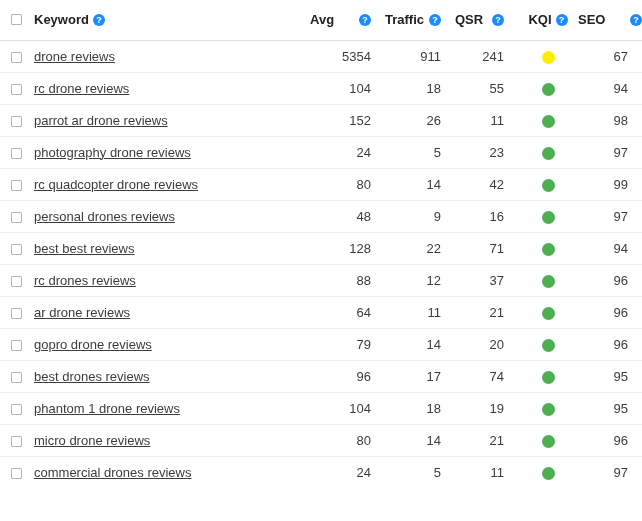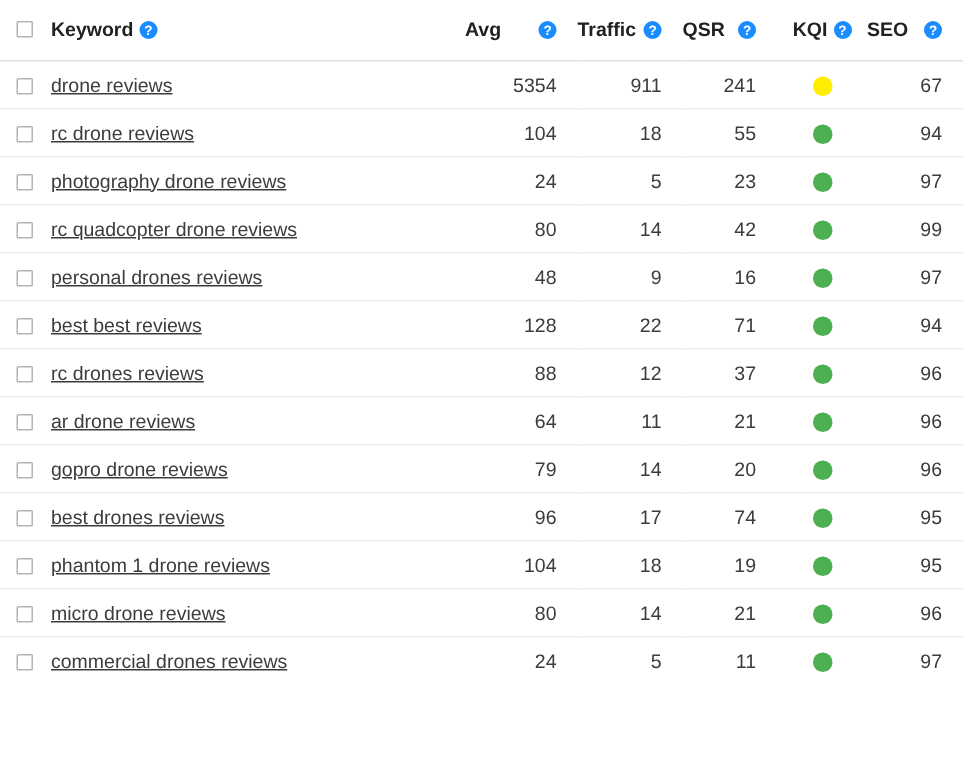--- a/index.html
+++ b/index.html
@@ -94,21 +94,21 @@
   }
   .cell-seo {
     text-align: right;
     padding-right: 14px !important;
   }
 
   th.col-avg .th-inner,
   th.col-traffic .th-inner,
   th.col-qsr .th-inner { padding-right: 14px; }
   th.col-kqi .th-inner { justify-content: center; }
-  th.col-seo .th-inner { padding-right: 14px; }
+  th.col-seo .th-inner { }
   th.col-check .th-inner { padding-left: 11px; }
   th.col-keyword .th-inner { padding-left: 4px; }
 
   
   .cb {
     display: inline-block;
     width: 11px;
     height: 11px;
     box-sizing: border-box;
     border: 1px solid #b4b4b4;
@@ -211,20 +211,29 @@
         <td class="col-check cell-check"><span class="cb"></span></td>
         <td class="col-keyword cell-keyword">rc drone reviews</td>
         <td class="col-avg cell-num">104</td>
         <td class="col-traffic cell-num">18</td>
         <td class="col-qsr cell-num">55</td>
         <td class="col-kqi cell-kqi"><span class="dot" style="background: rgb(76, 175, 80);"></span></td>
         <td class="col-seo cell-seo">94</td>
       </tr>
       <tr>
         <td class="col-check cell-check"><span class="cb"></span></td>
+        <td class="col-keyword cell-keyword">parrot ar drone reviews</td>
+        <td class="col-avg cell-num">152</td>
+        <td class="col-traffic cell-num">26</td>
+        <td class="col-qsr cell-num">11</td>
+        <td class="col-kqi cell-kqi"><span class="dot" style="background: rgb(76, 175, 80);"></span></td>
+        <td class="col-seo cell-seo">98</td>
+      </tr>
+      <tr>
+        <td class="col-check cell-check"><span class="cb"></span></td>
         <td class="col-keyword cell-keyword">photography drone reviews</td>
         <td class="col-avg cell-num">24</td>
         <td class="col-traffic cell-num">5</td>
         <td class="col-qsr cell-num">23</td>
         <td class="col-kqi cell-kqi"><span class="dot" style="background: rgb(76, 175, 80);"></span></td>
         <td class="col-seo cell-seo">97</td>
       </tr>
       <tr>
         <td class="col-check cell-check"><span class="cb"></span></td>
         <td class="col-keyword cell-keyword">rc quadcopter drone reviews</td>

